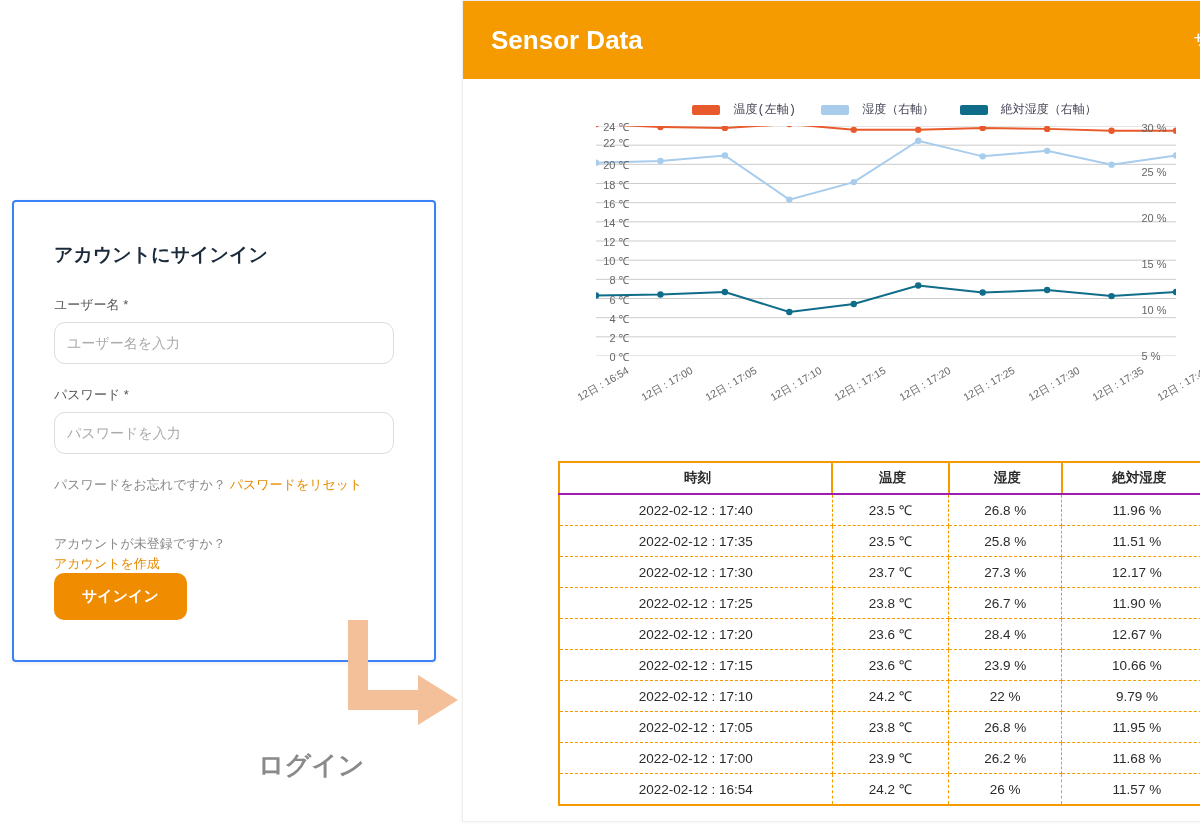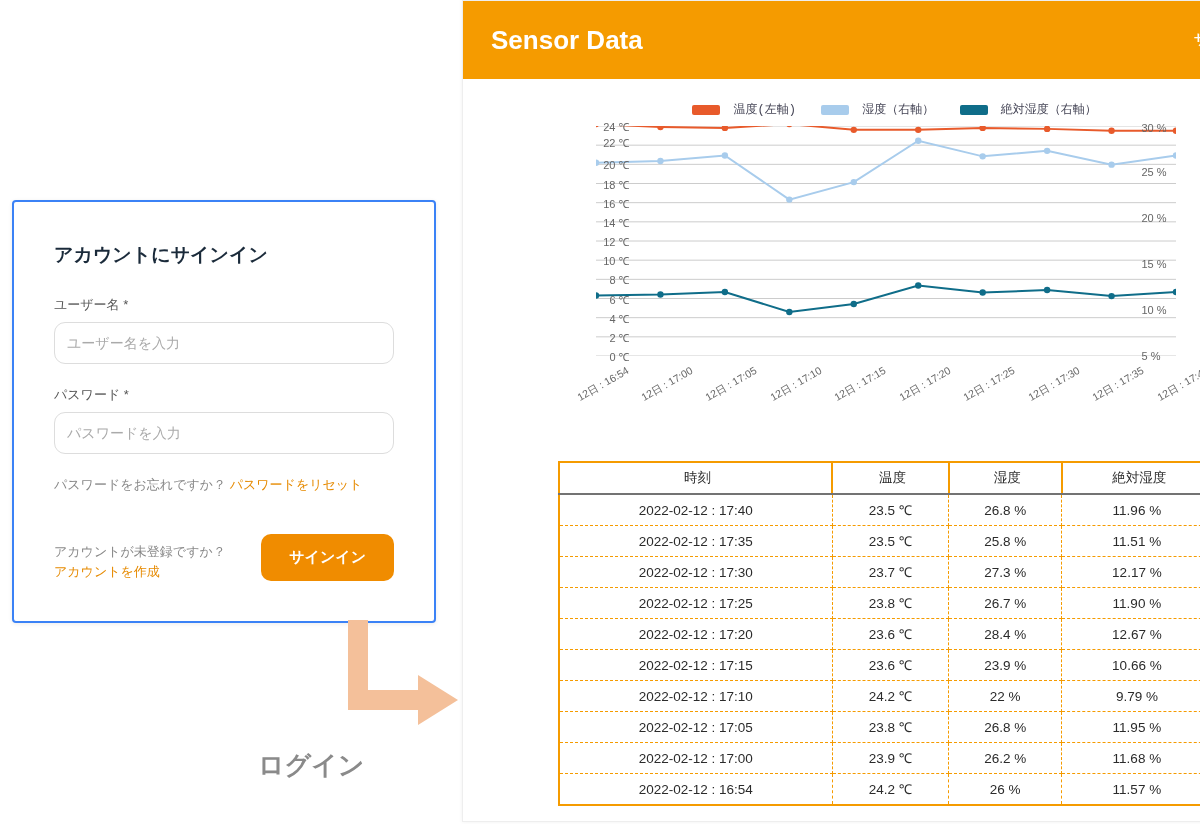--- a/index.html
+++ b/index.html
@@ -47,22 +47,23 @@
   }
   .text-input::placeholder { color: #aaa; }
   .forgot-line {
     font-size: 13px;
     color: #888;
     margin-bottom: 40px;
   }
   .forgot-line a { color: #e68a00; text-decoration: none; }
   .login-bottom {
     display: flex;
-    align-items: flex-end;
+    align-items: flex-start;
     justify-content: space-between;
+    flex-direction: column;
   }
   .noacct { font-size: 13px; color: #888; line-height: 1.5; }
   .noacct a { color: #e68a00; text-decoration: none; display: block; }
   .signin-btn {
     background: #f08c00;
     color: #fff;
     border: none;
     font-size: 15px;
     font-weight: 600;
     padding: 14px 28px;
@@ -163,22 +164,22 @@
     margin: 60px auto 0;
     border: 2px solid #f59b00;
     border-collapse: collapse;
     font-size: 13.5px;
   }
   .sensor-table th, .sensor-table td {
     text-align: center;
     padding: 6px 4px;
   }
   .sensor-table th {
-    font-weight: 400;
-    border-bottom: 2px solid #737373;
+    font-weight: 700;
+    border-bottom: 2px solid #a21caf;
     border-right: 2px solid #f59b00;
     padding-left: 8px;
   }
   .sensor-table th:last-child { border-right: none; }
   .sensor-table td {
     border-bottom: 1px dashed #f59b00;
     border-right: 1px dashed #f59b00;
   }
   .sensor-table td:last-child { border-right: none; }
   .sensor-table tr:last-child td { border-bottom: none; }

